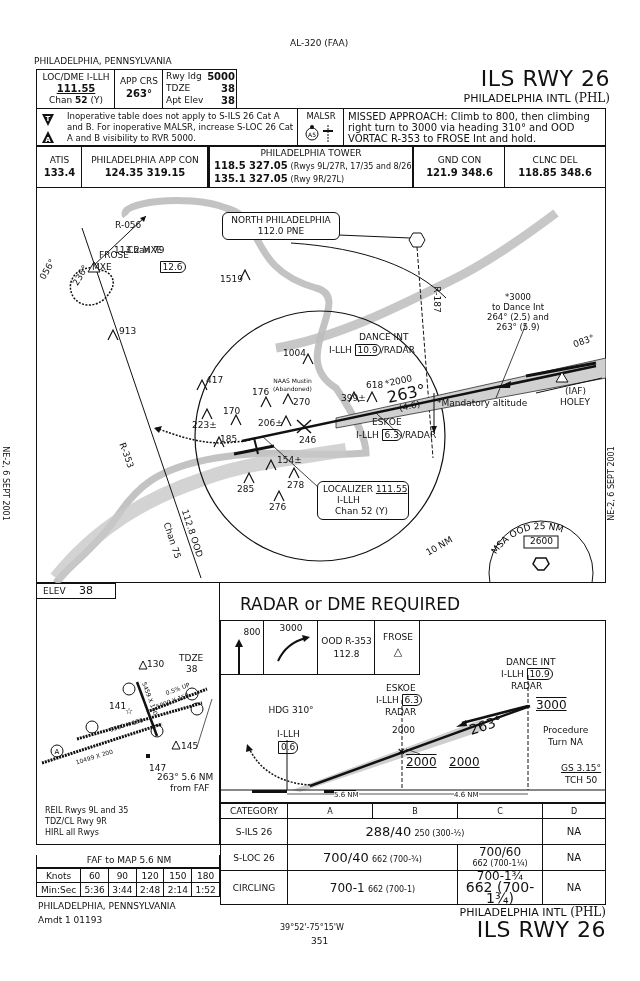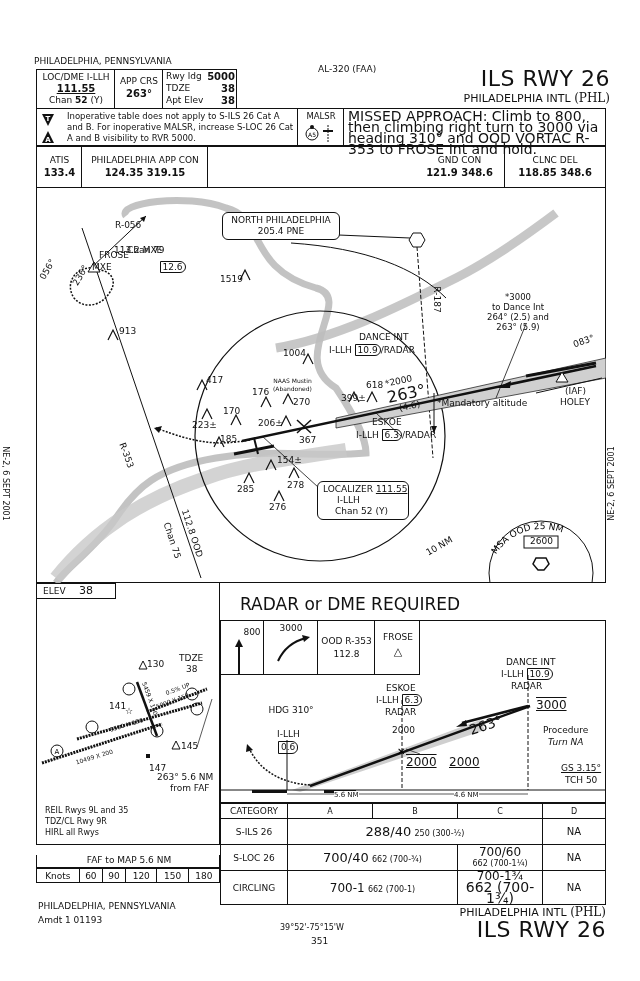--- a/index.html
+++ b/index.html
@@ -15,21 +15,21 @@
   .mins td{border:1px solid #111;font-size:10px;text-align:center;padding:0 2px;height:14px;}
   .mins{border-collapse:collapse;}
   .ftab{border-collapse:collapse;position:absolute;}
   .ftab td{border:1px solid #111;font-size:9px;text-align:center;padding:0 2px;height:13px;}
   svg text{font-family:"DejaVu Sans",sans-serif;}
 </style>
 </head>
 <body>
 
 <div class="abs t" style="left:34px;top:56px;">PHILADELPHIA, PENNSYLVANIA</div>
-<div class="abs t" style="left:290px;top:64px;margin-left:28px;">AL-320 (FAA)</div>
+<div class="abs t" style="left:290px;top:38px;">AL-320 (FAA)</div>
 <div class="abs big-title" style="right:30px;top:66px;">ILS RWY 26</div>
 <div class="abs" style="right:30px;top:91px;font-size:11px;white-space:nowrap;">
   <span>PHILADELPHIA INTL</span>
   <span class="serif" style="font-size:12px;">(PHL)</span>
 </div>
 
 <div class="box" style="left:36px;top:69px;width:201px;height:40px;border-width:1px;">
   <div class="cell" style="left:0;width:78px;">
     <div class="t ctr" style="position:absolute;top:2px;left:0;width:78px;">LOC/DME I-LLH</div>
     <div class="t ctr b" style="position:absolute;top:13px;left:0;width:78px;font-size:10px;text-decoration:underline;">111.55</div>
@@ -74,31 +74,36 @@
     <div style="position:absolute;left:6px;top:14px;">
       <svg width="34" height="20" viewBox="0 0 34 20">
           <circle cx="8" cy="11" r="6" fill="none" stroke="#111"></circle>
           <circle cx="8" cy="4" r="2" fill="#111"></circle>
           <text x="8" y="14" font-size="6" text-anchor="middle">A5</text>
           <line x1="24" y1="2" x2="24" y2="20" stroke="#111" stroke-dasharray="2,1"></line>
           <line x1="19" y1="8" x2="29" y2="8" stroke="#111" stroke-width="2"></line>
         </svg>
     </div>
   </div>
-  <div style="position:absolute;left:311px;top:2px;width:255px;font-size:14px;line-height:11px;">MISSED APPROACH:  Climb to 800, then climbing right turn to 3000 via heading 310° and OOD VORTAC R-353 to FROSE Int and hold.</div>
+  <div style="position:absolute;left:311px;top:2px;width:255px;font-size:10px;line-height:11px;">MISSED APPROACH:  Climb to 800, then climbing right turn to 3000 via heading 310° and OOD VORTAC R-353 to FROSE Int and hold.</div>
 </div>
 
 <div class="box" style="left:36px;top:146px;width:570px;height:42px;">
   <div class="cell" style="left:0;width:45px;">
     <div class="t ctr" style="position:absolute;top:8px;width:45px;">ATIS</div>
     <div class="t ctr b" style="position:absolute;top:20px;width:45px;font-size:10px;">133.4</div>
   </div>
   <div class="cell" style="left:45px;width:126px;">
     <div class="t ctr" style="position:absolute;top:8px;width:126px;">PHILADELPHIA APP CON</div>
     <div class="t ctr b" style="position:absolute;top:20px;width:126px;font-size:10px;">124.35  319.15</div>
+  </div>
+  <div class="cell" style="left:171px;width:206px;border-right:2px solid #111;border-left:2px solid #111;">
+    <div class="t ctr" style="position:absolute;top:1px;width:202px;">PHILADELPHIA TOWER</div>
+    <div class="t" style="position:absolute;top:13px;left:4px;"><span class="b" style="font-size:10px;">118.5  327.05</span> <span style="font-size:8px;">(Rwys 9L/27R, 17/35 and 8/26)</span></div>
+    <div class="t" style="position:absolute;top:26px;left:4px;"><span class="b" style="font-size:10px;">135.1  327.05</span> <span style="font-size:8px;">(Rwy 9R/27L)</span></div>
   </div>
   <div class="cell" style="left:377px;width:91px;">
     <div class="t ctr" style="position:absolute;top:8px;width:91px;">GND CON</div>
     <div class="t ctr b" style="position:absolute;top:20px;width:91px;font-size:10px;">121.9  348.6</div>
   </div>
   <div style="position:absolute;left:468px;top:0;width:100px;height:100%;">
     <div class="t ctr" style="position:absolute;top:8px;width:100px;">CLNC DEL</div>
     <div class="t ctr b" style="position:absolute;top:20px;width:100px;font-size:10px;">118.85  348.6</div>
   </div>
 </div>
@@ -177,21 +182,21 @@
 
   <div class="abs t" style="left:78px;top:32px;">R-056</div>
   <div class="abs t" style="left:77px;top:57px;">113.2 MXE</div>
   <div class="abs t" style="left:90px;top:57px;">Chan 79</div>
   <div class="abs t" style="left:0px;top:76px;transform:rotate(-60deg);">056°</div>
   <div class="abs t" style="left:33px;top:82px;transform:rotate(-60deg);">236°</div>
   <div class="abs t" style="left:62px;top:62px;">FROSE</div>
   <div class="abs t" style="left:55px;top:74px;"><span>MXE</span> <span style="border:1px solid #111;border-radius:0 6px 6px 0;padding:0 2px;margin-left:45px;">12.6</span></div>
   <div class="abs" style="left:185px;top:24px;border:1px solid #111;border-radius:6px;padding:2px 6px;background:#fff;width:104px;">
     <div class="t ctr">NORTH PHILADELPHIA</div>
-    <div class="t ctr">205.4 PNE</div>
+    <div class="t ctr">112.0 PNE</div>
   </div>
   <div class="abs t" style="left:386px;top:106px;transform:rotate(90deg);">R-187</div>
   <div class="abs" style="left:450px;top:104px;font-size:8.5px;line-height:10px;text-align:center;">
     <div>*3000</div>
     <div>to Dance Int</div>
     <div>264° (2.5) and</div>
     <div>263° (5.9)</div>
   </div>
   <div class="abs t" style="left:536px;top:148px;transform:rotate(-20deg);">083°</div>
   <div class="abs t ctr" style="left:528px;top:198px;">(IAF)</div>
@@ -223,21 +228,21 @@
   <div class="abs t" style="left:82px;top:138px;">913</div>
   <div class="abs t" style="left:246px;top:160px;">1004</div>
   <div class="abs t" style="left:169px;top:187px;">417</div>
   <div class="abs t" style="left:215px;top:199px;">176</div>
   <div class="abs t" style="left:256px;top:209px;">270</div>
   <div class="abs t" style="left:186px;top:218px;">170</div>
   <div class="abs t" style="left:155px;top:232px;">223±</div>
   <div class="abs t" style="left:221px;top:230px;text-align:center;">206±</div>
   <div class="abs t" style="left:304px;top:205px;">399±</div>
   <div class="abs t" style="left:329px;top:192px;">618</div>
-  <div class="abs t" style="left:262px;top:247px;">367</div>
+  <div class="abs t" style="left:262px;top:247px;">246</div>
   <div class="abs t" style="left:183px;top:246px;">185</div>
   <div class="abs t" style="left:240px;top:267px;">154±</div>
   <div class="abs t" style="left:200px;top:296px;">285</div>
   <div class="abs t" style="left:250px;top:292px;">278</div>
   <div class="abs t" style="left:232px;top:314px;">276</div>
 </div>
 
 <div class="abs t" style="left:-32px;top:478px;transform:rotate(90deg);font-size:8px;">NE-2, 6 SEPT 2001</div>
 <div class="abs t" style="left:574px;top:478px;transform:rotate(-90deg);font-size:8px;">NE-2, 6 SEPT 2001</div>
 
@@ -290,20 +295,28 @@
 <table class="ftab" style="left:36px;top:868px;width:184px;">
   <tbody>
       <tr>
     <td>Knots</td>
     <td>60</td>
     <td>90</td>
     <td>120</td>
     <td>150</td>
     <td>180</td>
   </tr>
+  <tr>
+    <td>Min:Sec</td>
+    <td>5:36</td>
+    <td>3:44</td>
+    <td>2:48</td>
+    <td>2:14</td>
+    <td>1:52</td>
+  </tr>
 </tbody>
   </table>
 
 <div class="abs" style="left:240px;top:594px;font-size:17px;">RADAR or DME REQUIRED</div>
 <div class="box" style="left:220px;top:620px;width:386px;height:183px;">
 
   <div class="box" style="left:-1px;top:-1px;width:200px;height:55px;">
     <div class="cell" style="left:0;width:43px;">
       <div class="t ctr" style="position:absolute;top:6px;width:62px;">800</div>
       <svg width="43" height="40" style="position:absolute;top:16px;left:0;">
@@ -354,21 +367,21 @@
   <div class="abs t ctr" style="left:165px;top:62px;">ESKOE</div>
   <div class="abs t" style="left:155px;top:74px;"><span>I-LLH</span> <span style="border:1px solid #111;border-radius:0 6px 6px 0;padding:0 2px;">6.3</span></div>
   <div class="abs t" style="left:164px;top:86px;">RADAR</div>
   <div class="abs t" style="left:171px;top:104px;">2000</div>
   <div class="abs" style="left:185px;top:134px;font-size:12px;text-decoration-line:overline underline;">2000</div>
   <div class="abs" style="left:228px;top:134px;font-size:12px;text-decoration:underline;">2000</div>
   <div class="abs" style="left:248px;top:96px;font-size:14px;transform:rotate(-18deg);">263°</div>
   <div class="abs t" style="left:56px;top:108px;">I-LLH</div>
   <div class="abs t" style="left:57px;top:120px;border:1px solid #111;border-radius:0 6px 6px 0;padding:0 2px;">0.6</div>
   <div class="abs t ctr" style="left:322px;top:104px;">Procedure</div>
-  <div class="abs t ctr" style="left:327px;top:116px;font-style:italic;">Turn NA</div>
+  <div class="abs t ctr" style="left:327px;top:116px;">Turn NA</div>
   <div class="abs t" style="left:340px;top:142px;text-decoration:underline;">GS 3.15°</div>
   <div class="abs t" style="left:344px;top:154px;">TCH 50</div>
   <div class="abs" style="left:113px;top:170px;font-size:7px;background:#fff;">5.6 NM</div>
   <div class="abs" style="left:233px;top:170px;font-size:7px;background:#fff;">4.6 NM</div>
 </div>
 
 <table class="mins" style="position:absolute;left:220px;top:803px;width:386px;">
   <tbody>
       <tr style="height:13px;">
     <td style="width:62px;font-size:9px;margin-left:17px;">CATEGORY</td>

